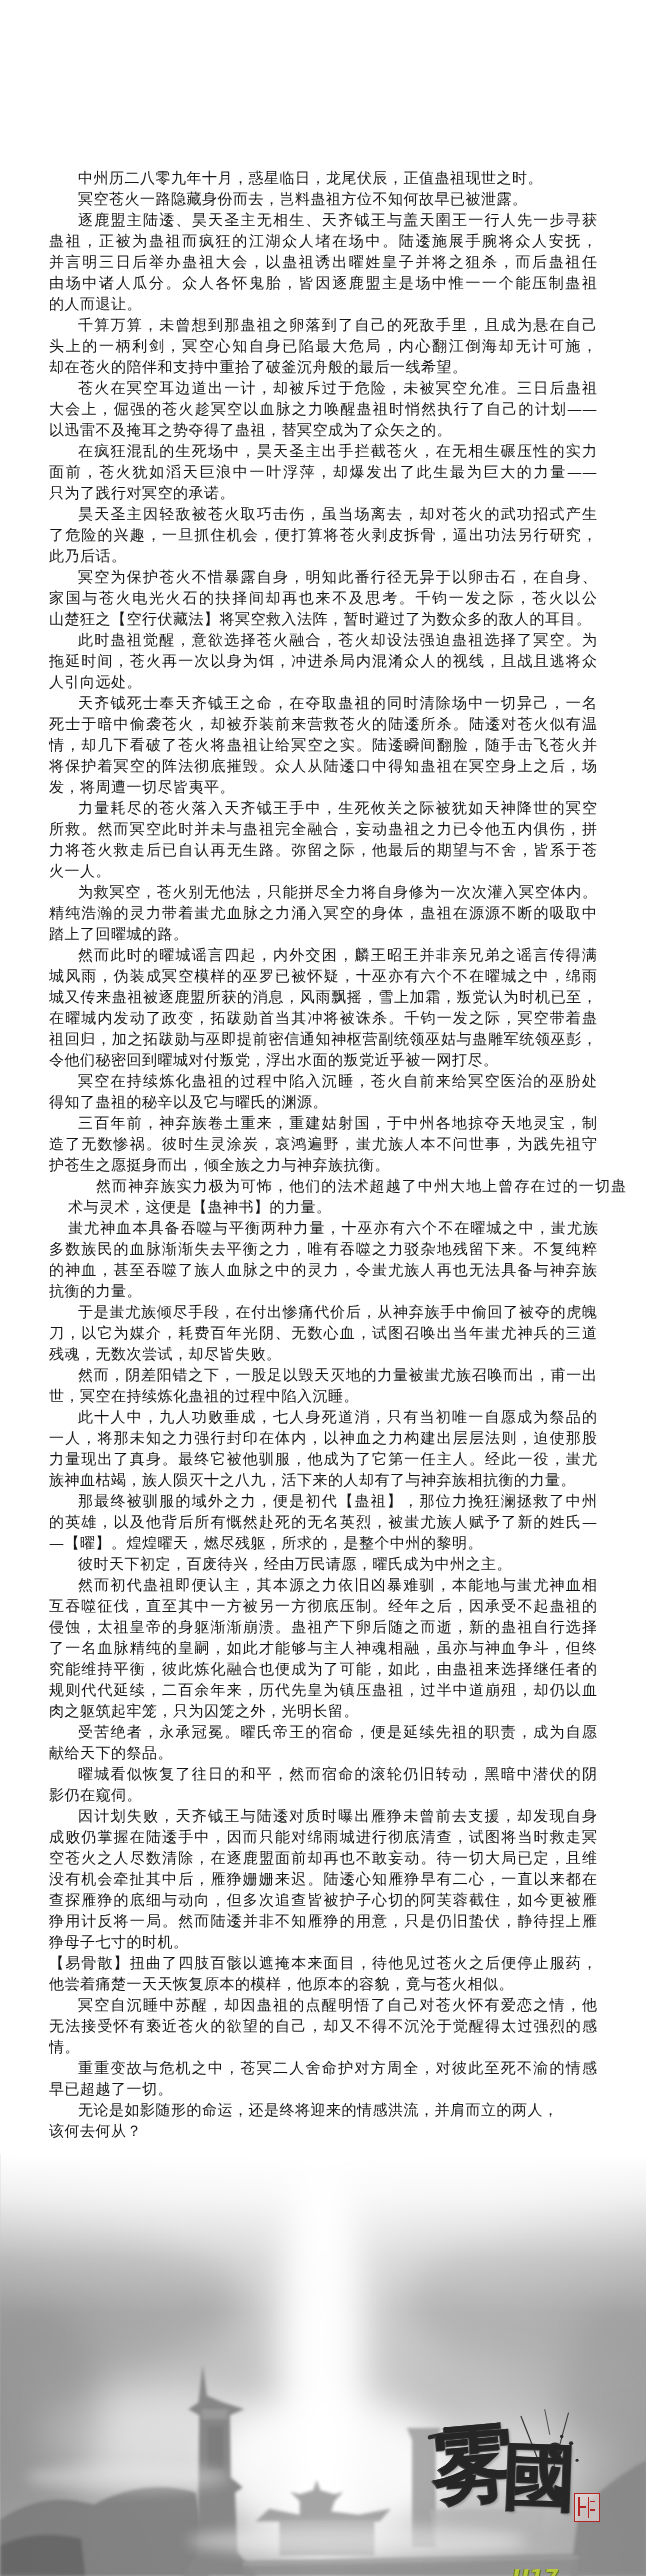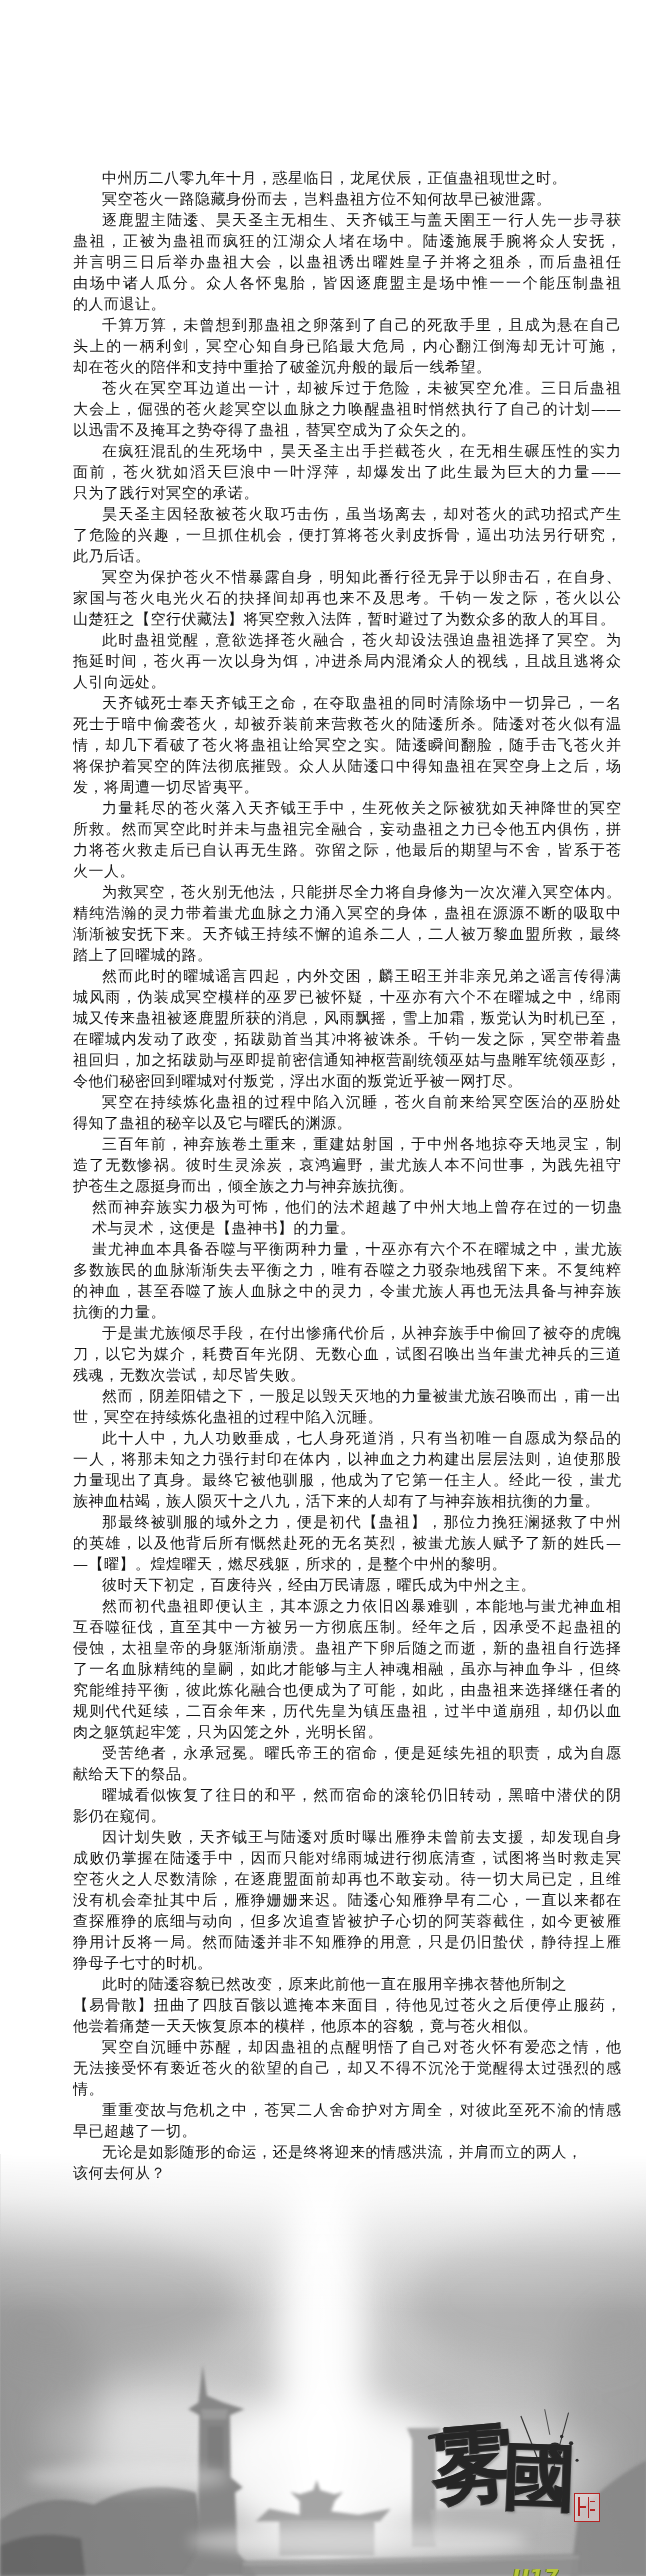--- a/index.html
+++ b/index.html
@@ -3,21 +3,21 @@
 <meta charset="utf-8">
 <style>
   html, body { margin: 0; padding: 0; background: #ffffff; }
   body { width: 647px; height: 2576px; position: relative; overflow: hidden; }
   .page { position: relative; width: 647px; height: 2576px; background: #ffffff; }
 
   .art { position: absolute; left: 0; top: 2154px; width: 647px; height: 422px; z-index: 1; }
   .art svg { display: block; width: 647px; height: 422px; }
 
   .synopsis { position: absolute; left: 0; top: 168px; width: 647px; z-index: 3; }
-  .para { display: block; padding-left: 24px; }
+  .para { display: block; }
   .line {
     height: 21px; line-height: 21px; font-size: 15px;
     font-family: "DejaVu Serif", serif; color: #161616;
     overflow: hidden; word-break: break-all;
   }
   .line.first { margin-left: 78px; width: 519px; }
   .line.cont  { margin-left: 49px; width: 548px; }
   .line.just  { text-align: justify; text-align-last: justify; text-justify: inter-character; }
   .line.last  { text-align: left; letter-spacing: 0.5px; }
 
@@ -205,42 +205,41 @@
       </div>
       <div class="para">
         <div class="line first just">力量耗尽的苍火落入天齐钺王手中，生死攸关之际被犹如天神降世的冥空</div>
         <div class="line cont just">所救。然而冥空此时并未与蛊祖完全融合，妄动蛊祖之力已令他五内俱伤，拼</div>
         <div class="line cont just">力将苍火救走后已自认再无生路。弥留之际，他最后的期望与不舍，皆系于苍</div>
         <div class="line cont last">火一人。</div>
       </div>
       <div class="para">
         <div class="line first just">为救冥空，苍火别无他法，只能拼尽全力将自身修为一次次灌入冥空体内。</div>
         <div class="line cont just">精纯浩瀚的灵力带着蚩尤血脉之力涌入冥空的身体，蛊祖在源源不断的吸取中</div>
-        <div class="line cont just">渐渐被安抚下来。天齐钺王持续不懈的追杀二人，二人被万黎血盟所救，最终</div>
         <div class="line cont last">踏上了回曜城的路。</div>
       </div>
       <div class="para">
         <div class="line first just">然而此时的曜城谣言四起，内外交困，麟王昭王并非亲兄弟之谣言传得满</div>
         <div class="line cont just">城风雨，伪装成冥空模样的巫罗已被怀疑，十巫亦有六个不在曜城之中，绵雨</div>
         <div class="line cont just">城又传来蛊祖被逐鹿盟所获的消息，风雨飘摇，雪上加霜，叛党认为时机已至，</div>
         <div class="line cont just">在曜城内发动了政变，拓跋勋首当其冲将被诛杀。千钧一发之际，冥空带着蛊</div>
         <div class="line cont just">祖回归，加之拓跋勋与巫即提前密信通知神枢营副统领巫姑与蛊雕军统领巫彭，</div>
         <div class="line cont last">令他们秘密回到曜城对付叛党，浮出水面的叛党近乎被一网打尽。</div>
       </div>
       <div class="para">
         <div class="line first just">冥空在持续炼化蛊祖的过程中陷入沉睡，苍火自前来给冥空医治的巫朌处</div>
         <div class="line cont last">得知了蛊祖的秘辛以及它与曜氏的渊源。</div>
       </div>
       <div class="para">
         <div class="line first just">三百年前，神弃族卷土重来，重建姑射国，于中州各地掠夺天地灵宝，制</div>
         <div class="line cont just">造了无数惨祸。彼时生灵涂炭，哀鸿遍野，蚩尤族人本不问世事，为践先祖守</div>
         <div class="line cont last">护苍生之愿挺身而出，倾全族之力与神弃族抗衡。</div>
       </div>
       <div class="para">
-        <div class="line first just" style="margin-left: 68px; width: 530px;">然而神弃族实力极为可怖，他们的法术超越了中州大地上曾存在过的一切蛊</div>
+        <div class="line first just" style="margin-left: 96px; width: 530px;">然而神弃族实力极为可怖，他们的法术超越了中州大地上曾存在过的一切蛊</div>
         <div class="line cont last" style="margin-left: 68px; width: 530px;">术与灵术，这便是【蛊神书】的力量。</div>
       </div>
       <div class="para">
         <div class="line first just" style="margin-left: 68px; width: 530px;">蚩尤神血本具备吞噬与平衡两种力量，十巫亦有六个不在曜城之中，蚩尤族</div>
         <div class="line cont just">多数族民的血脉渐渐失去平衡之力，唯有吞噬之力驳杂地残留下来。不复纯粹</div>
         <div class="line cont just">的神血，甚至吞噬了族人血脉之中的灵力，令蚩尤族人再也无法具备与神弃族</div>
         <div class="line cont last">抗衡的力量。</div>
       </div>
       <div class="para">
         <div class="line first just">于是蚩尤族倾尽手段，在付出惨痛代价后，从神弃族手中偷回了被夺的虎魄</div>
@@ -285,21 +284,20 @@
       <div class="para">
         <div class="line first just">因计划失败，天齐钺王与陆逶对质时曝出雁狰未曾前去支援，却发现自身</div>
         <div class="line cont just">成败仍掌握在陆逶手中，因而只能对绵雨城进行彻底清查，试图将当时救走冥</div>
         <div class="line cont just">空苍火之人尽数清除，在逐鹿盟面前却再也不敢妄动。待一切大局已定，且维</div>
         <div class="line cont just">没有机会牵扯其中后，雁狰姗姗来迟。陆逶心知雁狰早有二心，一直以来都在</div>
         <div class="line cont just">查探雁狰的底细与动向，但多次追查皆被护子心切的阿芙蓉截住，如今更被雁</div>
         <div class="line cont just">狰用计反将一局。然而陆逶并非不知雁狰的用意，只是仍旧蛰伏，静待捏上雁</div>
         <div class="line cont last">狰母子七寸的时机。</div>
       </div>
       <div class="para">
-        <div class="line first last">此时的陆逶容貌已然改变，原来此前他一直在服用辛拂衣替他所制之</div>
         <div class="line cont just">【易骨散】扭曲了四肢百骸以遮掩本来面目，待他见过苍火之后便停止服药，</div>
         <div class="line cont last">他尝着痛楚一天天恢复原本的模样，他原本的容貌，竟与苍火相似。</div>
       </div>
       <div class="para">
         <div class="line first just">冥空自沉睡中苏醒，却因蛊祖的点醒明悟了自己对苍火怀有爱恋之情，他</div>
         <div class="line cont just">无法接受怀有亵近苍火的欲望的自己，却又不得不沉沦于觉醒得太过强烈的感</div>
         <div class="line cont last">情。</div>
       </div>
       <div class="para">
         <div class="line first just">重重变故与危机之中，苍冥二人舍命护对方周全，对彼此至死不渝的情感</div>

